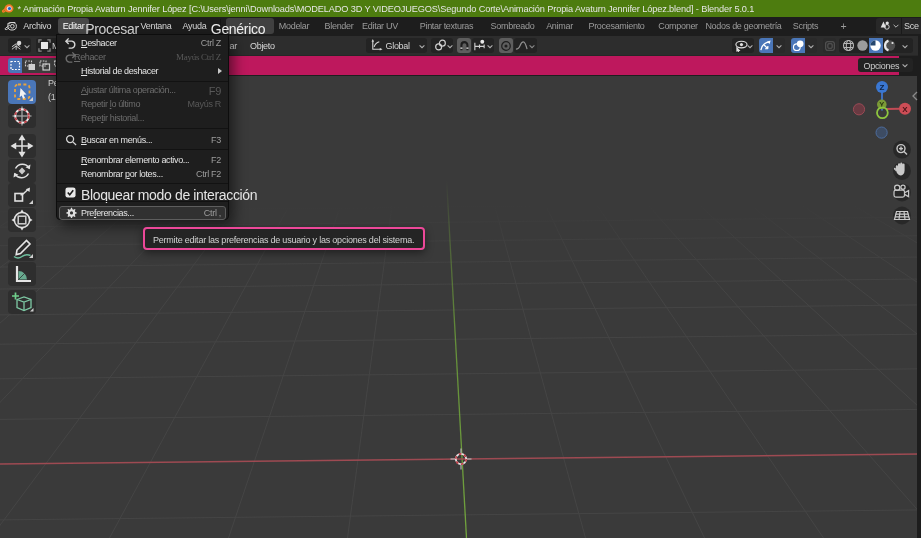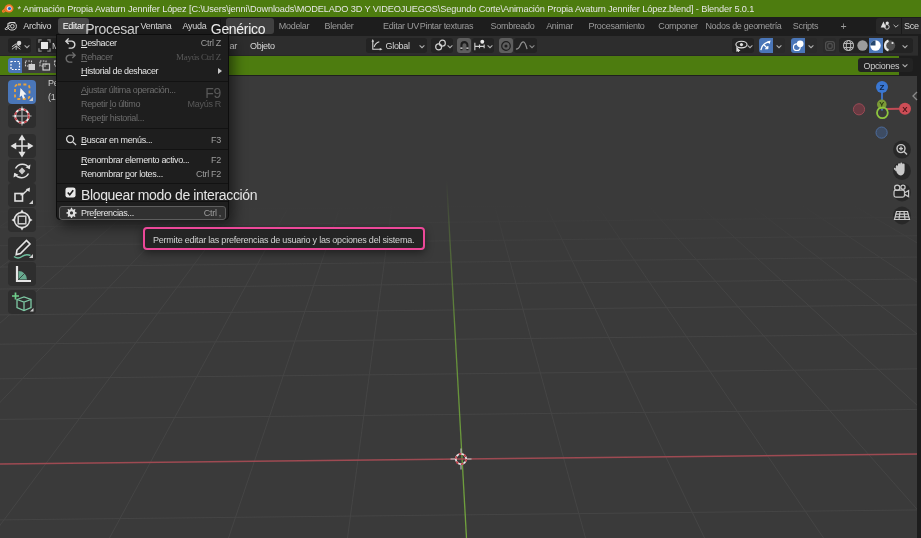--- a/index.html
+++ b/index.html
@@ -227,21 +227,21 @@
 <div class="abs" style="left:57.5px;top:1px;width:31.5px;height:15.5px;background:#484848;border-radius:3px;"></div>
 <div class="abs" style="left:225.5px;top:1px;width:48px;height:15.5px;background:#404040;border-radius:3px;"></div>
 <div class="t" style="left:37.3px;top:4px;font-size:9px;letter-spacing:-0.3px;color:#d6d6d6;transform:translateX(-50%);">Archivo</div>
 <div class="t" style="left:73.5px;top:4px;font-size:9px;letter-spacing:-0.3px;color:#ffffff;transform:translateX(-50%);">Editar</div>
 <div class="t" style="left:112px;top:4px;font-size:14px;letter-spacing:-0.3px;color:#d6d6d6;transform:translateX(-50%);">Procesar</div>
 <div class="t" style="left:156px;top:4px;font-size:9px;letter-spacing:-0.3px;color:#d6d6d6;transform:translateX(-50%);">Ventana</div>
 <div class="t" style="left:194.5px;top:4px;font-size:9px;letter-spacing:-0.3px;color:#d6d6d6;transform:translateX(-50%);">Ayuda</div>
 <div class="t" style="left:238px;top:4px;font-size:14px;letter-spacing:-0.3px;color:#f0f0f0;transform:translateX(-50%);">Genérico</div>
 <div class="t" style="left:294px;top:4px;font-size:9px;letter-spacing:-0.3px;color:#9b9b9b;transform:translateX(-50%);">Modelar</div>
 <div class="t" style="left:339px;top:4px;font-size:9px;letter-spacing:-0.3px;color:#9b9b9b;transform:translateX(-50%);">Blender</div>
-<div class="t" style="left:401px;top:4px;font-size:9px;letter-spacing:-0.3px;color:#9b9b9b;transform:translateX(-50%);">Editar UV</div>
+<div class="t" style="left:380px;top:4px;font-size:9px;letter-spacing:-0.3px;color:#9b9b9b;transform:translateX(-50%);">Editar UV</div>
 <div class="t" style="left:446.5px;top:4px;font-size:9px;letter-spacing:-0.3px;color:#9b9b9b;transform:translateX(-50%);">Pintar texturas</div>
 <div class="t" style="left:512.5px;top:4px;font-size:9px;letter-spacing:-0.3px;color:#9b9b9b;transform:translateX(-50%);">Sombreado</div>
 <div class="t" style="left:559.5px;top:4px;font-size:9px;letter-spacing:-0.3px;color:#9b9b9b;transform:translateX(-50%);">Animar</div>
 <div class="t" style="left:616.5px;top:4px;font-size:9px;letter-spacing:-0.3px;color:#9b9b9b;transform:translateX(-50%);">Procesamiento</div>
 <div class="t" style="left:678px;top:4px;font-size:9px;letter-spacing:-0.3px;color:#9b9b9b;transform:translateX(-50%);">Componer</div>
 <div class="t" style="left:743.5px;top:4px;font-size:9px;letter-spacing:-0.3px;color:#9b9b9b;transform:translateX(-50%);">Nodos de geometría</div>
 <div class="t" style="left:805.5px;top:4px;font-size:9px;letter-spacing:-0.3px;color:#9b9b9b;transform:translateX(-50%);">Scripts</div>
 <div class="t" style="left:843.5px;top:2.8px;font-size:10.5px;color:#9b9b9b;transform:translateX(-50%);">+</div>
 
   <div class="abs" style="left:876px;top:0.5px;width:45px;height:16px;background:#282828;border-radius:3px 0 0 3px;"></div>
@@ -376,21 +376,21 @@
 <circle cx="51" cy="7.5" r="5.2" fill="#4e4e4e"></circle>
 <path d="M49.5 2.6 A 5.2 5.2 0 0 0 49.5 12.4" fill="none" stroke="#e8e8e8" stroke-width="2.2"></path>
 <circle cx="53.5" cy="5" r="1.1" fill="#e8e8e8"></circle>
 
 </svg>
 <svg width="8" height="7" viewBox="0 0 10 8" style="position:absolute;left:901px;top:7px">
         <path d="M2 2.5 L5 5.5 L8 2.5" fill="none" stroke="#b0b0b0" stroke-width="1.3"></path>
       </svg>
 </div>
 
-<div class="abs" style="left:0;top:56px;width:899px;height:20px;background:#4d7c0f;border-bottom:1px solid #1f1f1f;">
+<div class="abs" style="left:0;top:56px;width:899px;height:20px;background:#be185d;border-bottom:1px solid #1f1f1f;">
 <div class="abs" style="left:8px;top:2px;width:14.4px;height:15px;background:#4a76b8;border-radius:3px 0 0 3px;"></div>
 <div class="abs" style="left:22.4px;top:2px;width:14.6px;height:15px;background:#3d3d3d;"></div>
 <div class="abs" style="left:37px;top:2px;width:14.6px;height:15px;background:#3d3d3d;"></div>
 <div class="abs" style="left:51.6px;top:2px;width:6.5px;height:15px;background:#3d3d3d;"></div>
 <svg width="52" height="15" viewBox="0 0 52 15" style="position:absolute;left:8px;top:2px">
 <rect x="3" y="3.5" width="8.5" height="8" fill="none" stroke="#fff" stroke-width="1.2" stroke-dasharray="1.8 1.4"></rect>
 <rect x="17.5" y="3" width="6" height="5" fill="none" stroke="#cfcfcf" stroke-width="1.1" stroke-dasharray="1.6 1.2"></rect>
 <rect x="20.5" y="6" width="6.5" height="6" fill="#cfcfcf"></rect>
 <rect x="32" y="3" width="6" height="5" fill="none" stroke="#cfcfcf" stroke-width="1.1" stroke-dasharray="1.6 1.2"></rect>
 <rect x="35" y="6" width="6.5" height="6" fill="none" stroke="#cfcfcf" stroke-width="1.2"></rect>
@@ -403,32 +403,32 @@
       </svg>
 </div>
 
 <div class="abs" style="left:56px;top:33.5px;width:172.5px;height:186.5px;background:#1e1e1e;border:1px solid #0d0d0d;border-radius:0 0 4px 4px;box-shadow:4px 6px 14px rgba(0,0,0,0.55);"></div>
 <div class="abs" style="left:58.5px;top:206px;width:167.5px;height:13.8px;background:#313131;border:1px solid #5e5e5e;border-radius:3px;"></div>
 <div class="t" style="left:81px;top:37.6px;font-size:9px;letter-spacing:-0.35px;color:#e4e4e4;"><u>D</u>eshacer</div>
 <div class="t" style="right:700px;top:37.6px;font-size:9px;letter-spacing:-0.3px;color:#9d9d9d;">Ctrl Z</div>
 <svg width="13" height="12" viewBox="0 0 14 13" style="position:absolute;left:64px;top:37.0px">
       <path d="M5 1.5 L2 4.5 L5 7.5 M2 4.5 L8.5 4.5 A 3.8 3.8 0 0 1 8.5 12 L5 12" fill="none" stroke="#d5d5d5" stroke-width="1.5"></path>
     </svg>
-<div class="t" style="left:81px;top:51.8px;font-size:9px;letter-spacing:-0.35px;color:#6d6d6d;"><u>R</u>ehacer</div>
+<div class="t" style="left:74px;top:51.8px;font-size:9px;letter-spacing:-0.35px;color:#6d6d6d;"><u>R</u>ehacer</div>
 <div class="t" style="right:700px;top:51.8px;font-size:9px;letter-spacing:-0.3px;color:#585858;font-family:Liberation Serif, serif;">Mayús Ctrl Z</div>
 <svg width="13" height="12" viewBox="0 0 14 13" style="position:absolute;left:64px;top:51.2px">
       <path d="M9 1.5 L12 4.5 L9 7.5 M12 4.5 L5.5 4.5 A 3.8 3.8 0 0 0 5.5 12 L9 12" fill="none" stroke="#6d6d6d" stroke-width="1.5"></path>
     </svg>
 <div class="t" style="left:81px;top:66.0px;font-size:9px;letter-spacing:-0.35px;color:#e4e4e4;"><u>H</u>istorial de deshacer</div>
 <svg width="6" height="8" viewBox="0 0 6 8" style="position:absolute;left:217px;top:67.4px">
       <path d="M1 1 L5 4 L1 7 Z" fill="#c9c9c9"></path>
     </svg>
 <div class="abs" style="left:57px;top:80.6px;width:170.5px;height:1px;background:#121212;"></div>
 <div class="t" style="left:81px;top:84.8px;font-size:9px;letter-spacing:-0.35px;color:#6d6d6d;"><u>A</u>justar última operación...</div>
-<div class="t" style="right:700px;top:84.8px;font-size:14px;letter-spacing:-0.3px;color:#585858;padding-left:8px;">F9</div>
+<div class="t" style="right:700px;top:84.8px;font-size:11px;letter-spacing:-0.3px;color:#585858;padding-left:8px;">F9</div>
 <div class="t" style="left:81px;top:99.0px;font-size:9px;letter-spacing:-0.35px;color:#6d6d6d;">Repetir <u>l</u>o último</div>
 <div class="t" style="right:700px;top:99.0px;font-size:9px;letter-spacing:-0.3px;color:#585858;">Mayús R</div>
 <div class="t" style="left:81px;top:113.2px;font-size:9px;letter-spacing:-0.35px;color:#6d6d6d;">Repe<u>t</u>ir historial...</div>
 <div class="abs" style="left:57px;top:127.6px;width:170.5px;height:1px;background:#121212;"></div>
 <div class="t" style="left:81px;top:134.5px;font-size:9px;letter-spacing:-0.35px;color:#e4e4e4;"><u>B</u>uscar en menús...</div>
 <div class="t" style="right:700px;top:134.5px;font-size:9px;letter-spacing:-0.3px;color:#9d9d9d;">F3</div>
 <svg width="12" height="12" viewBox="0 0 13 13" style="position:absolute;left:64.5px;top:133.9px">
       <circle cx="5.5" cy="5.5" r="3.8" fill="none" stroke="#d5d5d5" stroke-width="1.4"></circle>
       <line x1="8.5" y1="8.5" x2="12" y2="12" stroke="#d5d5d5" stroke-width="1.4"></line>
     </svg>

